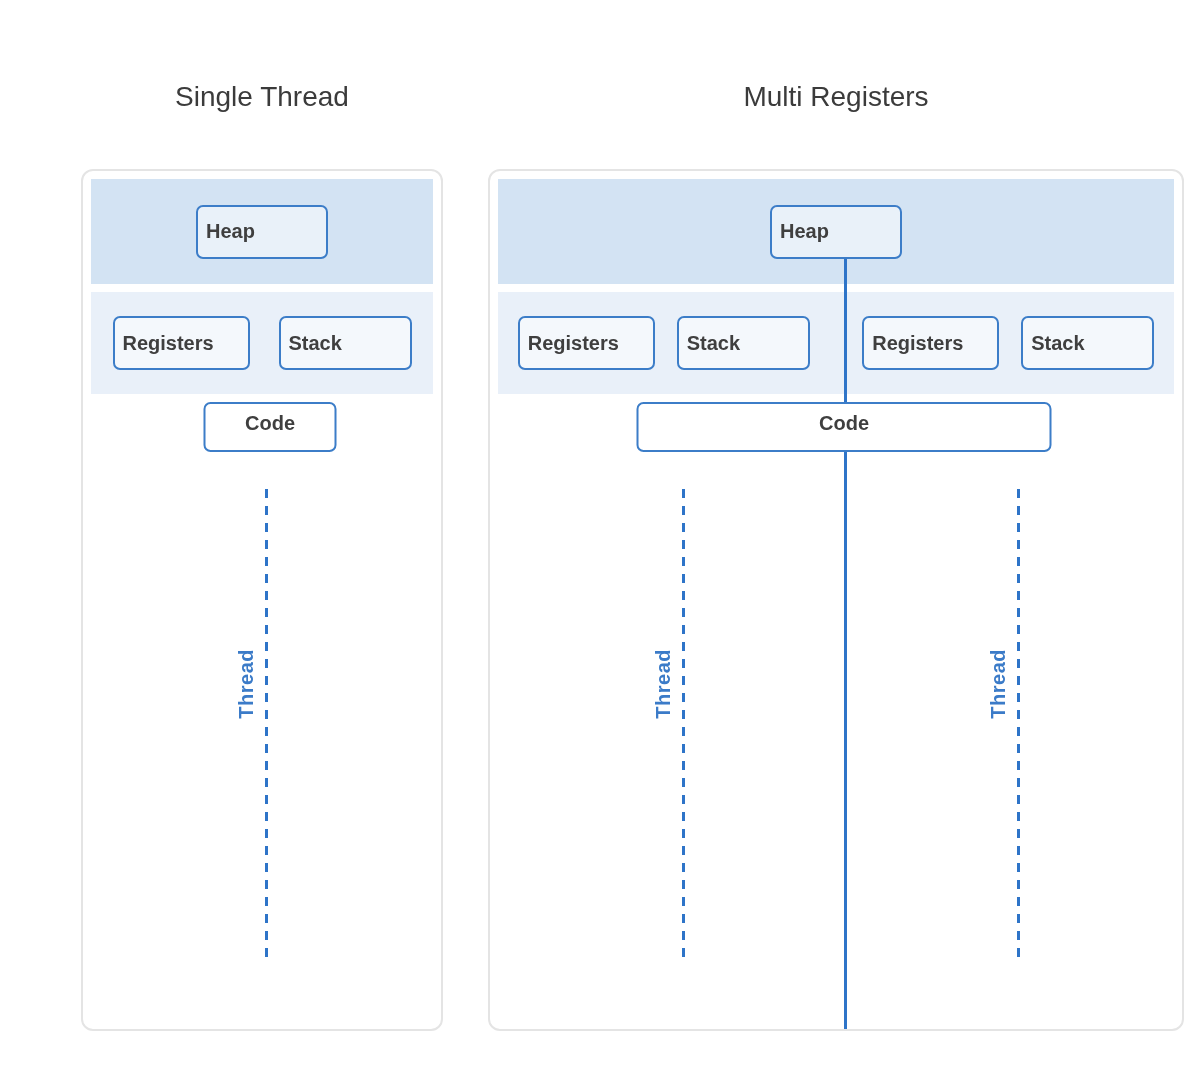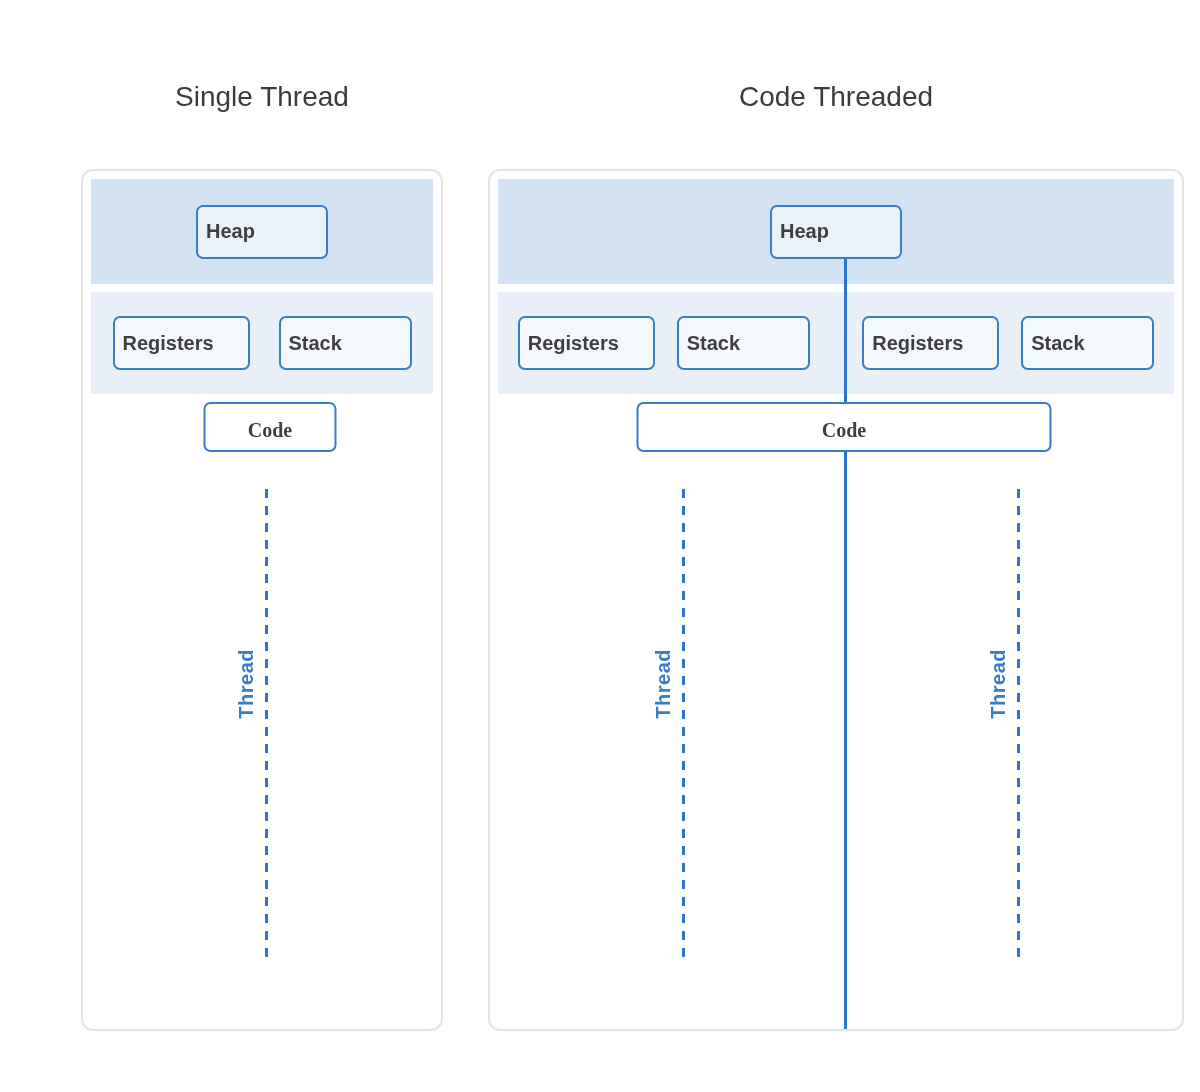--- a/index.html
+++ b/index.html
@@ -79,26 +79,25 @@
     position: absolute;
     z-index: 2;
     top: 223px;
     left: 50%;
     transform: translateX(-50%);
     height: 50px;
     background: #ffffff;
     border: 2.5px solid #3c7dc8;
     border-radius: 7px;
     display: flex;
-    align-items: flex-end;
+    align-items: flex-start;
     justify-content: center;
     font-size: 20px;
     font-weight: 600;
     color: #3f3f3f;
-    font-family: Liberation Serif, serif;
   }
   .code-narrow { width: 133px; }
   .code-wide   { width: 415px; }
 
   .thread-dash-line {
     position: absolute;
     z-index: 1;
     top: 310px;
     height: 470px;
     width: 3px;
@@ -144,21 +143,21 @@
   .label-multi-1     { left: 152px; }
   .dash-multi-2      { left: 519px; }
   .label-multi-2     { left: 487px; }
   .solid-multi       { left: 346px; }
 </style>
 </head>
 <body>
 
 <div class="diagram-title title-left">Single Thread</div>
 
-<div class="diagram-title title-right">Code Threaded</div>
+<div class="diagram-title title-right">Multi Registers</div>
 
 <div class="panel panel-left">
 
   <div class="band-top">
     <div class="mbox heap-box">
       <span>Heap</span>
     </div>
   </div>
 
   <div class="band-bottom">

